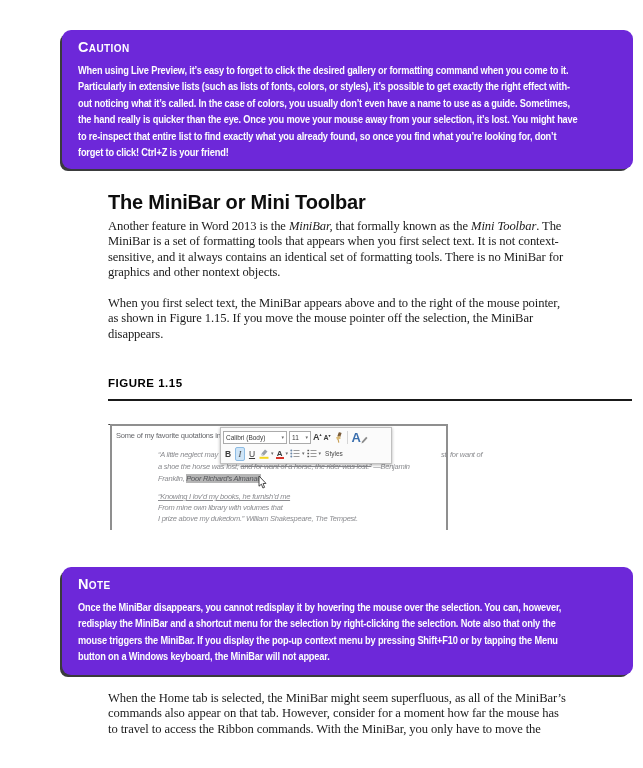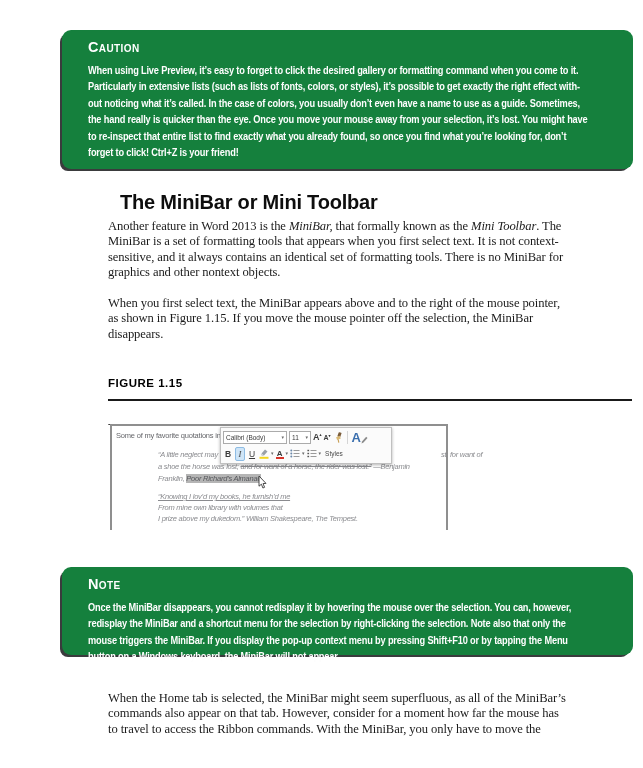--- a/index.html
+++ b/index.html
@@ -3,40 +3,40 @@
 <meta charset="utf-8">
 <style>
   html,body { margin:0; padding:0; }
   body {
     position:relative; width:643px; height:768px; background:#ffffff;
     font-family:"Liberation Sans", sans-serif; overflow:hidden;
   }
   
   .callout {
     position:absolute; left:62px; width:571px; box-sizing:border-box;
-    background:#15803d; border-radius:9px; color:#fff;
-    padding:9px 14px 10px 26px;
+    background:#6d28d9; border-radius:9px; color:#fff;
+    padding:9px 14px 10px 16px;
     box-shadow:-3px 3px 0 -1px #3a3b3d;
   }
   .callout-title {
     font-variant:small-caps; font-weight:bold; font-size:14.5px;
     letter-spacing:.4px; color:#ffffff;
   }
   .callout-body {
     margin-top:7px; font-weight:bold; font-size:10.8px; line-height:16.4px;
     letter-spacing:-0.2px; white-space:pre-line; width:636px;
     transform:scaleX(0.855); transform-origin:0 0; color:#fdfdfd;
   }
   #caution-box { top:30px; height:139px; }
-  #note-box    { top:567px; height:88px; }
+  #note-box    { top:567px; height:108px; }
 
   
   .h2 {
     position:absolute; left:108px; top:191px; font-size:20px; font-weight:bold;
-    letter-spacing:-0.2px; color:#0e0e0e;margin-left:12px;
+    letter-spacing:-0.2px; color:#0e0e0e;
   }
   .serif {
     font-family:"Liberation Serif", serif; color:#1b1b1b;
     font-size:12.6px; line-height:15.4px; letter-spacing:-0.1px;
   }
   .para { position:absolute; left:108px; width:540px; }
   .pline { white-space:nowrap; }
   #para2   { top:296px; white-space:pre-line; }
   #para1   { top:219px; }
   #closing { top:691px; white-space:pre-line; }

